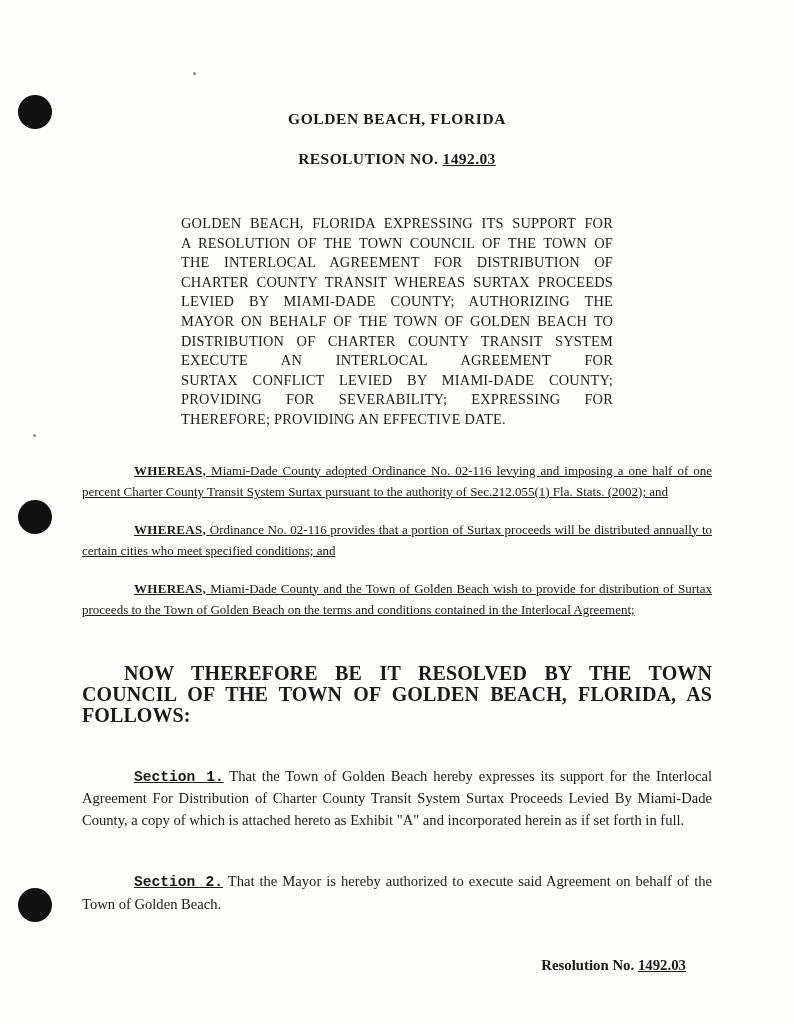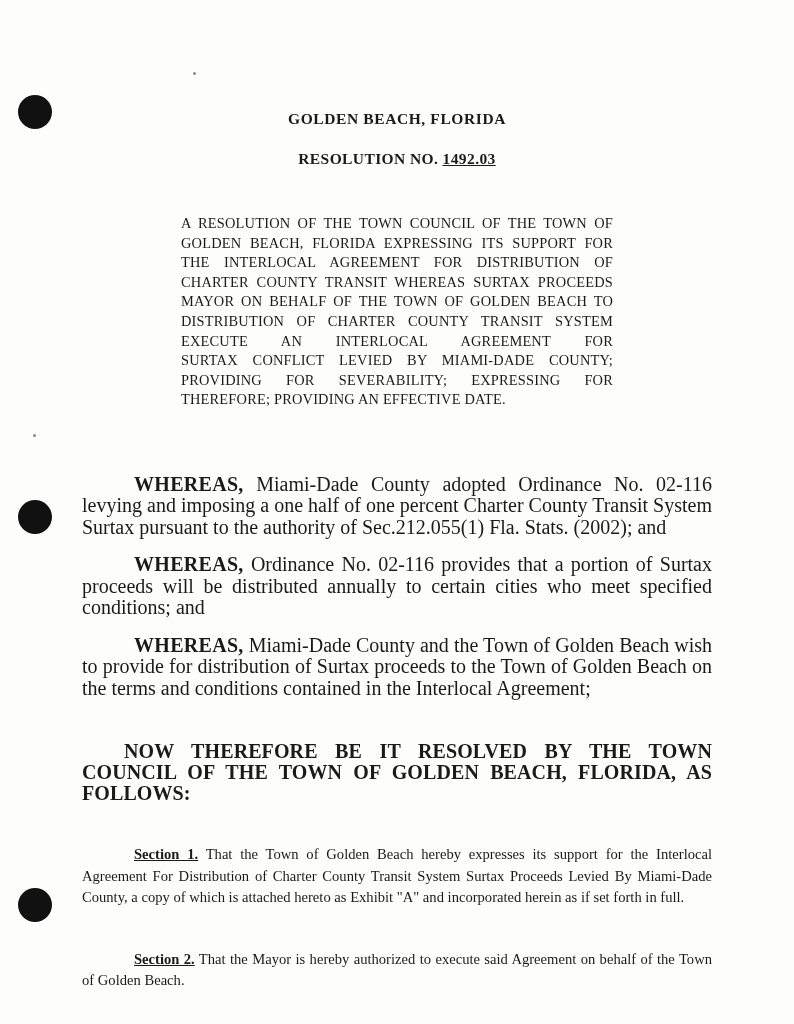--- a/index.html
+++ b/index.html
@@ -74,24 +74,25 @@
     font-size: 14.4px;
     line-height: 19.6px;
     letter-spacing: 0.2px;
   }
   .preamble .lastline {
     text-align: left;
     text-align-last: left;
   }
 
   .whereas-block {
-    margin-top: 64px;
-    font-size: 20px;
+    margin-top: 30px;
+    font-size: 13px;
     line-height: 21.5px;
     text-align: justify;
+    text-decoration: underline;
   }
   .whereas-block p {
     margin: 0 0 16px 0;
     text-indent: 52px;
   }
   .whereas-block p:last-child { margin-bottom: 0; }
   .lead {
     font-weight: bold;
     letter-spacing: 0.3px;
   }
@@ -109,20 +110,21 @@
   .section {
     margin-top: 40px;
     font-size: 14.6px;
     line-height: 21.5px;
     text-align: justify;
     text-indent: 52px;
   }
   .section .sec-label {
     font-weight: bold;
     text-decoration: underline;
+    font-family: Liberation Mono, monospace;
   }
 
   .footer-line {
     margin-top: 42px;
     text-align: right;
     font-weight: bold;
     font-size: 14.8px;
     padding-right: 26px;
   }
   .footer-line .num { text-decoration: underline; }
@@ -139,24 +141,25 @@
   <div class="speck speck-1"></div>
   <div class="speck speck-2"></div>
 
   <div class="content">
 
     <div class="title">GOLDEN BEACH, FLORIDA</div>
 
     <div class="subtitle"><span>RESOLUTION NO. </span><span class="num">1492.03</span></div>
 
     <div class="preamble">
+      <div>GOLDEN BEACH, FLORIDA EXPRESSING ITS SUPPORT FOR</div>
       <div>A RESOLUTION OF THE TOWN COUNCIL OF THE TOWN OF</div>
-      <div>GOLDEN BEACH, FLORIDA EXPRESSING ITS SUPPORT FOR</div>
       <div>THE INTERLOCAL AGREEMENT FOR DISTRIBUTION OF</div>
       <div>CHARTER COUNTY TRANSIT WHEREAS SURTAX PROCEEDS</div>
+      <div>LEVIED BY MIAMI-DADE COUNTY; AUTHORIZING THE</div>
       <div>MAYOR ON BEHALF OF THE TOWN OF GOLDEN BEACH TO</div>
       <div>DISTRIBUTION OF CHARTER COUNTY TRANSIT SYSTEM</div>
       <div>EXECUTE AN INTERLOCAL AGREEMENT FOR</div>
       <div>SURTAX CONFLICT LEVIED BY MIAMI-DADE COUNTY;</div>
       <div>PROVIDING FOR SEVERABILITY; EXPRESSING FOR</div>
       <div class="lastline">THEREFORE; PROVIDING AN EFFECTIVE DATE.</div>
     </div>
 
     <div class="whereas-block">
       <p><span class="lead">WHEREAS,</span><span> Miami-Dade County adopted Ordinance No. 02-116 levying and imposing a one half of one percent Charter County Transit System Surtax pursuant to the authority of Sec.212.055(1) Fla. Stats. (2002); and</span></p>

